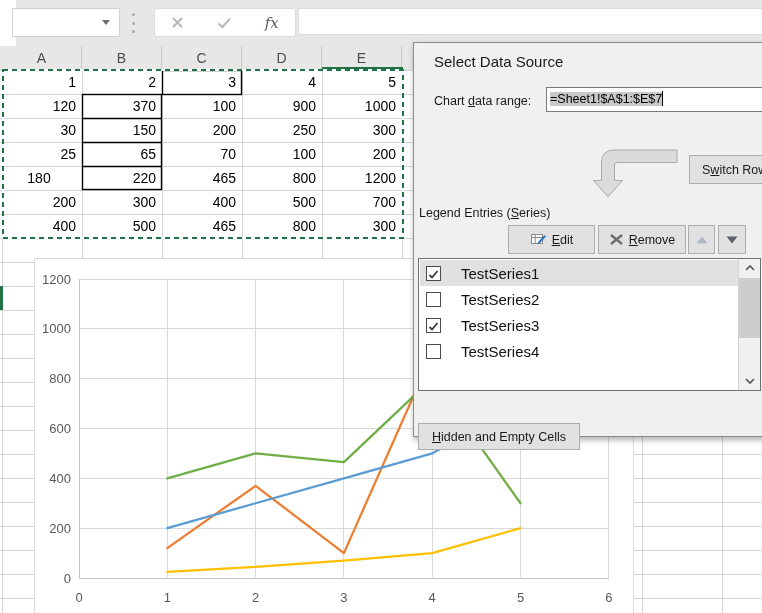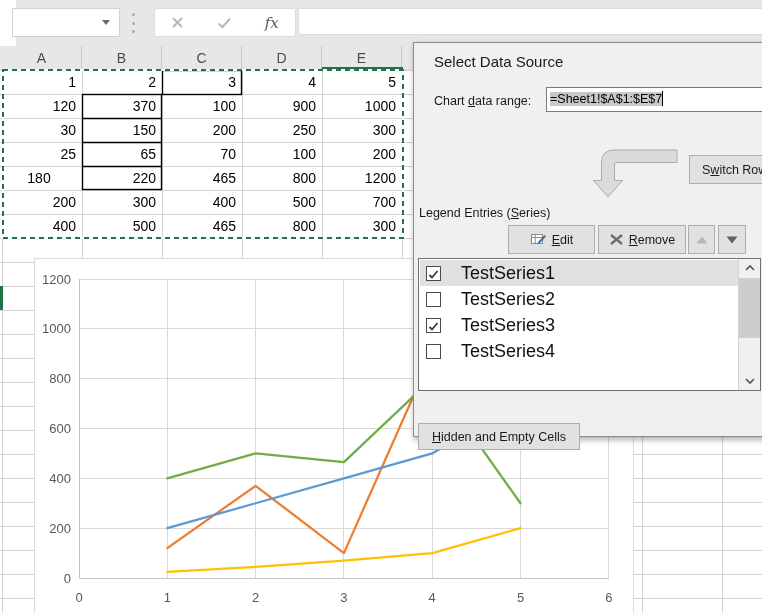--- a/index.html
+++ b/index.html
@@ -28,21 +28,21 @@
   .dlg-label{position:absolute;font-size:12.5px;color:#1a1a1a;}
   .rangebox{position:absolute;left:132px;top:44px;width:240px;height:25px;background:#fff;border:1px solid #7a7a7a;box-sizing:border-box;line-height:23px;font-size:12.5px;padding-left:3px;white-space:nowrap;overflow:hidden;}
   .rangebox .sel{background:#c8c8c8;color:#000;}
   .rangebox .caret{display:inline-block;width:1px;height:15px;background:#000;vertical-align:-3px;}
   .winbtn{position:absolute;background:#e1e1e1;border:1px solid #adadad;box-sizing:border-box;display:flex;align-items:center;justify-content:center;font-size:12.5px;color:#1a1a1a;gap:5px;overflow:hidden;white-space:nowrap;}
   .winbtn u{text-decoration:underline;}
   .serieslist{position:absolute;left:4px;top:215px;width:343px;height:133px;background:#fff;border:1px solid #707070;box-sizing:border-box;overflow:hidden;}
   .lrow{position:absolute;left:1px;width:318px;height:26px;display:flex;align-items:center;}
   .lrow.sel{background:#e0e0e0;}
   .cbox{position:absolute;left:6px;width:15px;height:15px;background:#fff;border:1px solid #4a4a4a;box-sizing:border-box;}
-  .lname{position:absolute;left:41px;font-size:18px;color:#111;}
+  .lname{position:absolute;left:41px;font-size:15px;color:#111;}
   .sbar{position:absolute;left:319px;top:0;width:22px;height:131px;background:#f0f0f0;border-left:1px solid #d4d4d4;}
   .sbtn{position:absolute;left:0;width:22px;height:18px;display:flex;align-items:center;justify-content:center;}
   .sthumb{position:absolute;left:0;top:19px;width:22px;height:60px;background:#cdcdcd;}
   .arrowshape{position:absolute;left:172px;top:104px;}
 </style>
 </head>
 <body>
 
 <div class="stage">
 

